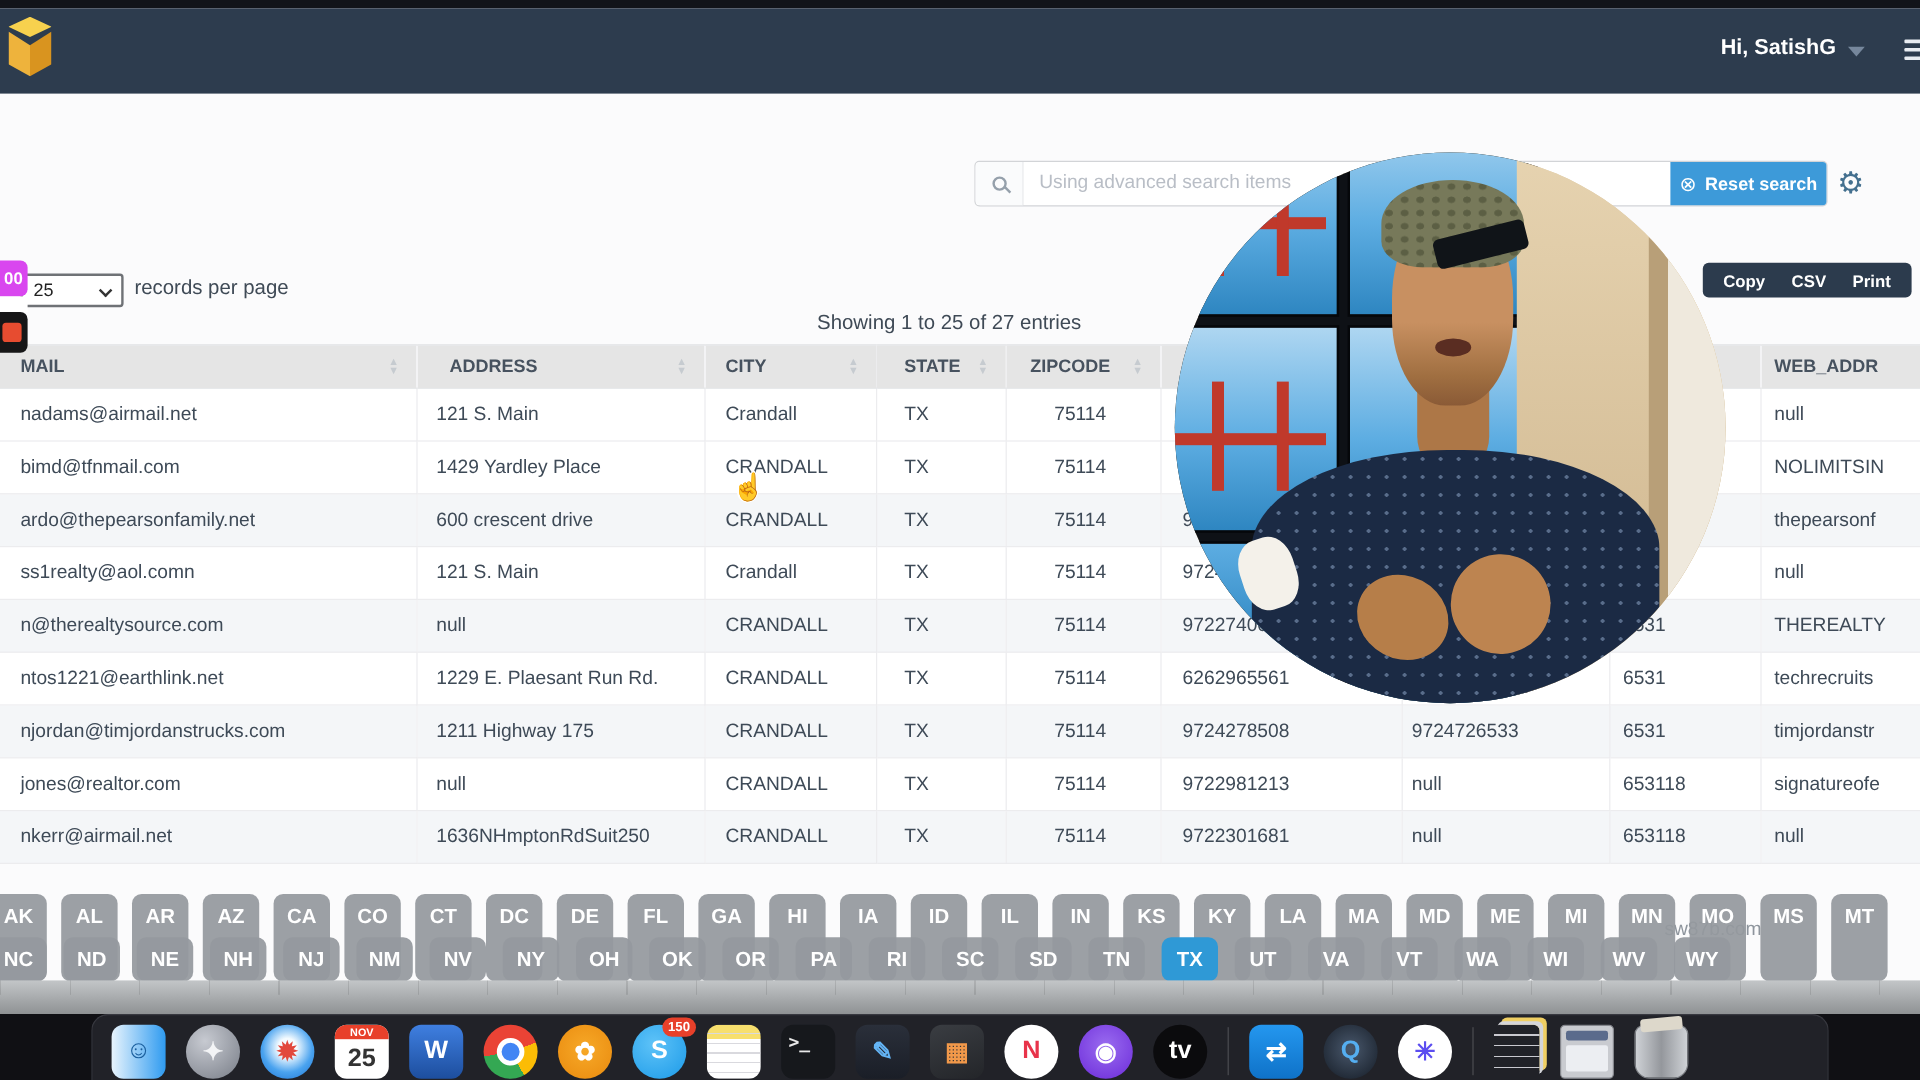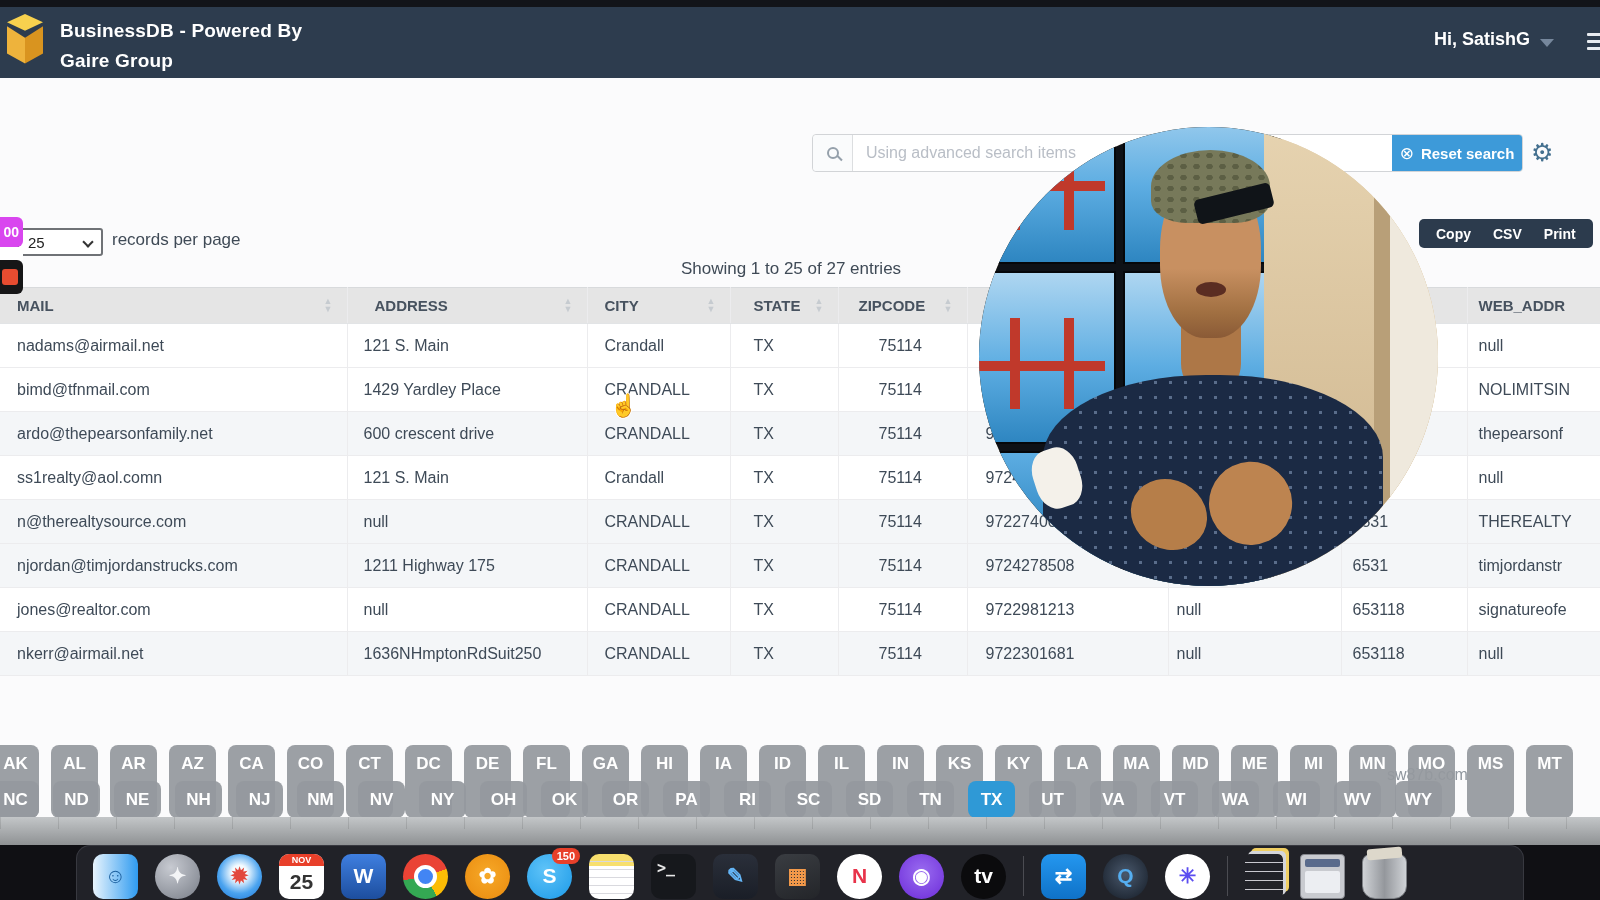--- a/index.html
+++ b/index.html
@@ -129,24 +129,20 @@
 <div id="stage">
 
   <div class="top-strip"></div>
 
   <div class="app-header">
     <div class="logo">
       <div class="cube-top"></div>
         <div class="cube-left"></div>
         <div class="cube-right"></div>
     </div>
-    <div class="app-title">
-      <div>BusinessDB - Powered By</div>
-      <div>Gaire Group</div>
-    </div>
     <div class="user-area">Hi, SatishG</div>
     <div class="user-caret"></div>
     <div class="menu-bars">
         <div></div>
         <div></div>
         <div></div>
       </div>
   </div>
 
   <div class="search-group">
@@ -303,20 +299,31 @@
           <td>null</td>
           <td>CRANDALL</td>
           <td>TX</td>
           <td>75114</td>
           <td>9722740028</td>
           <td></td>
           <td>6531</td>
           <td>THEREALTY</td>
         </tr>
 
+        <tr>
+          <td>ntos1221@earthlink.net</td>
+          <td>1229 E. Plaesant Run Rd.</td>
+          <td>CRANDALL</td>
+          <td>TX</td>
+          <td>75114</td>
+          <td>6262965561</td>
+          <td>null</td>
+          <td>6531</td>
+          <td>techrecruits</td>
+        </tr>
 
         <tr class="stripe">
           <td>njordan@timjordanstrucks.com</td>
           <td>1211 Highway 175</td>
           <td>CRANDALL</td>
           <td>TX</td>
           <td>75114</td>
           <td>9724278508</td>
           <td>9724726533</td>
           <td>6531</td>

